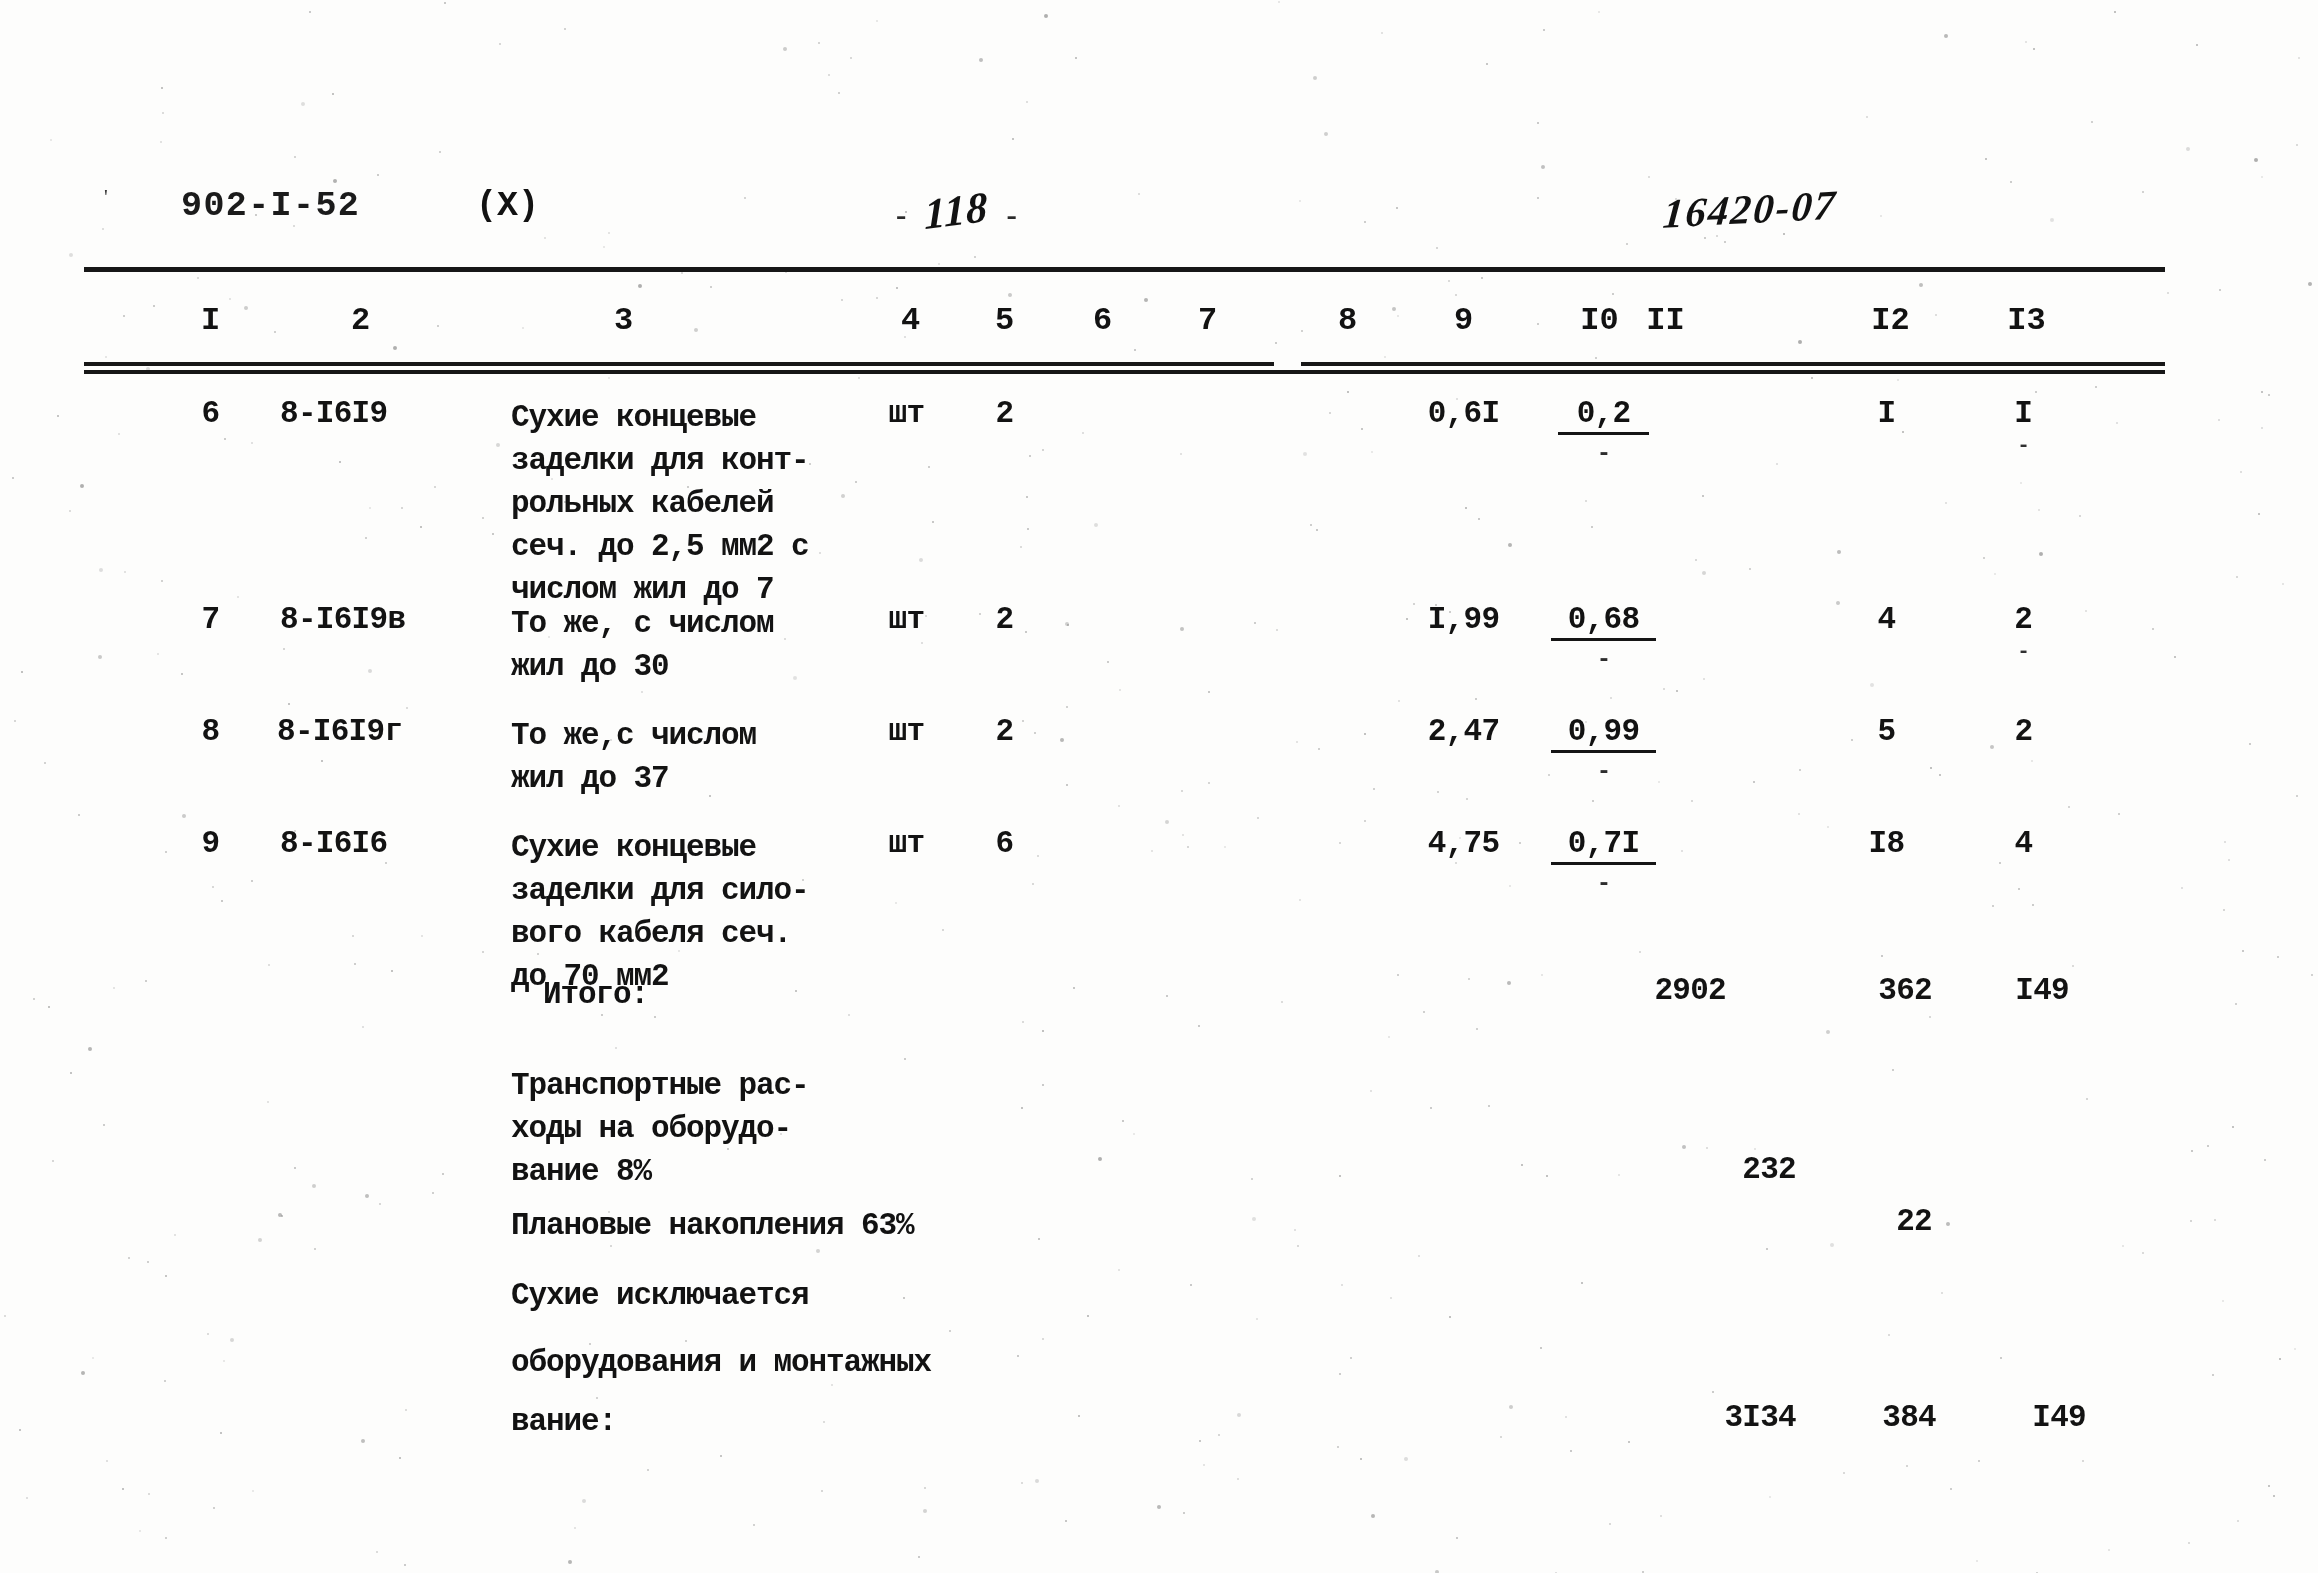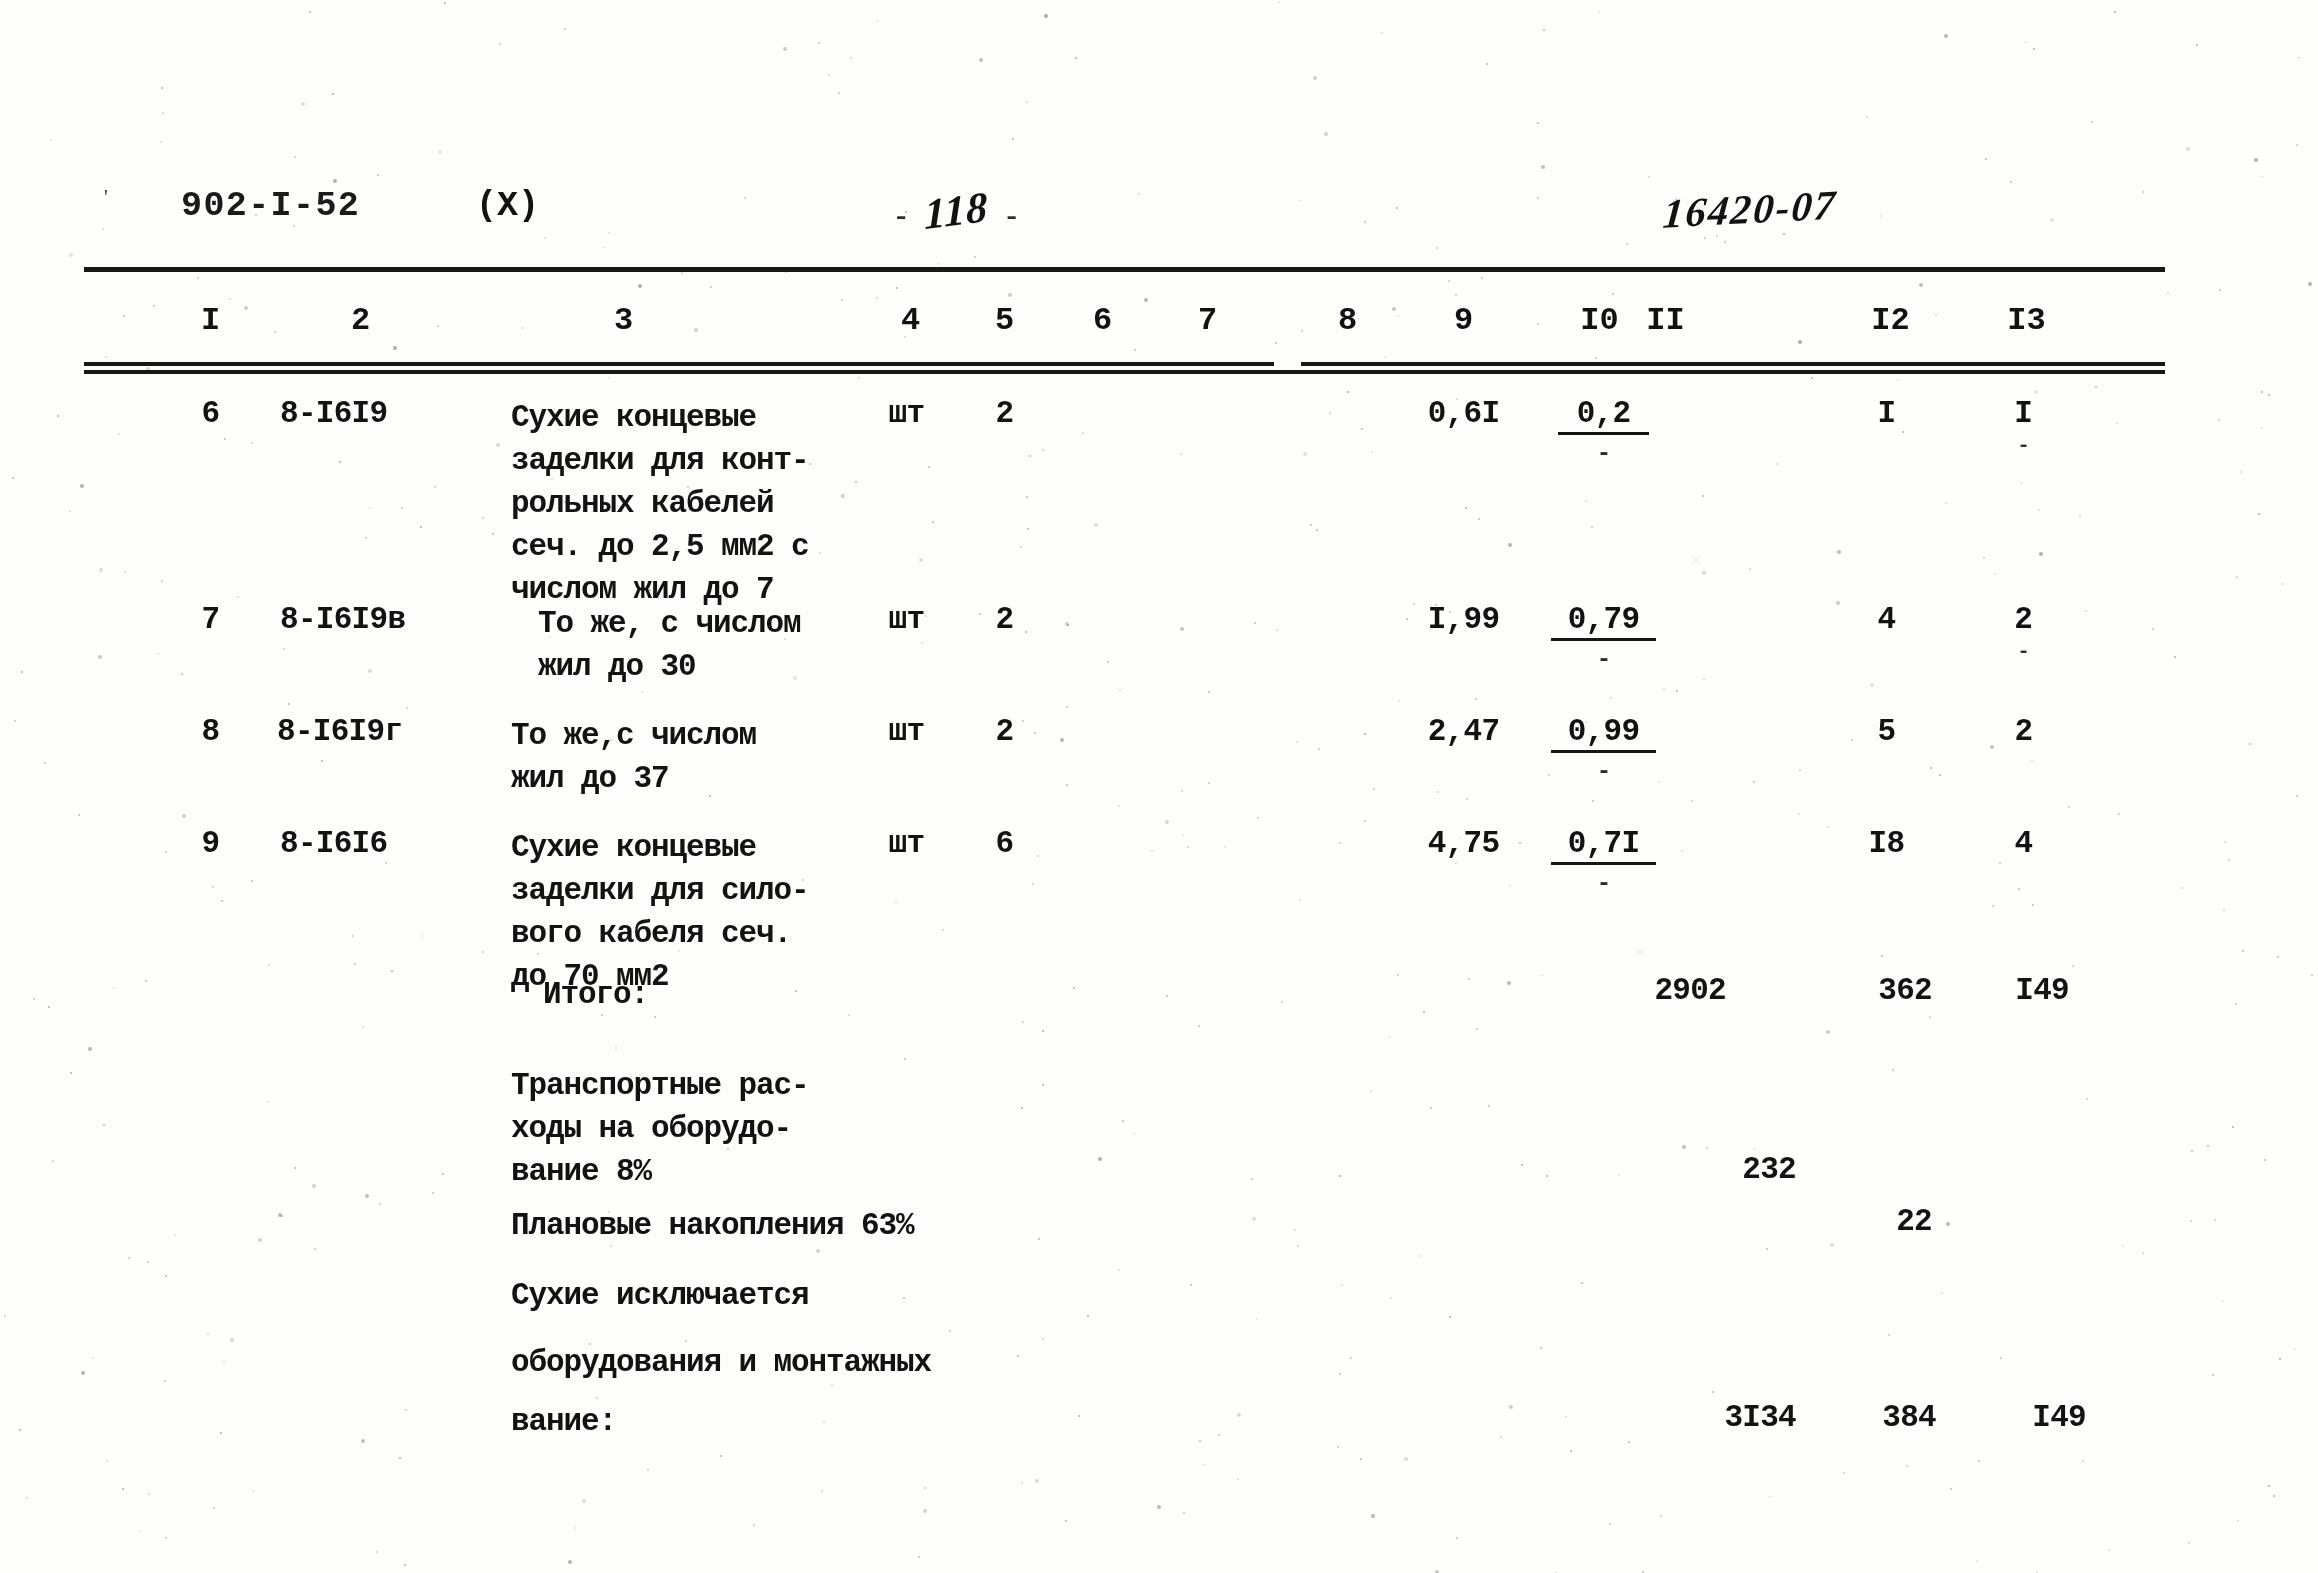--- a/index.html
+++ b/index.html
@@ -774,27 +774,27 @@
       <span class="den">-</span>
     </span>
     <span class="cell ctr" style="left:1848px;top:396px;width:77px">I</span>
     <span class="uline" style="left:1985px;top:396px;width:77px">
       <span class="num">I</span>
       <span class="den">-</span>
     </span>
 
     <span class="cell ctr" style="left:179px;top:602px;width:63px">7</span>
     <span class="cell" style="left:280px;top:602px">8-I6I9в</span>
-    <span class="desc" style="left:538px;top:602px;width:364px">То же, с числом
+    <span class="desc" style="left:511px;top:602px;width:364px">То же, с числом
 жил до 30</span>
     <span class="cell ctr" style="left:868px;top:602px;width:77px">шт</span>
     <span class="cell ctr" style="left:973px;top:602px;width:63px">2</span>
     <span class="cell ctr" style="left:1418px;top:602px;width:91px">I,99</span>
     <span class="frac" style="left:1551px;top:602px;width:105px">
-      <span class="num">0,79</span>
+      <span class="num">0,68</span>
       <span class="den">-</span>
     </span>
     <span class="cell ctr" style="left:1848px;top:602px;width:77px">4</span>
     <span class="uline" style="left:1985px;top:602px;width:77px">
       <span class="num">2</span>
       <span class="den">-</span>
     </span>
 
     <span class="cell ctr" style="left:179px;top:714px;width:63px">8</span>
     <span class="cell" style="left:277px;top:714px">8-I6I9г</span>

